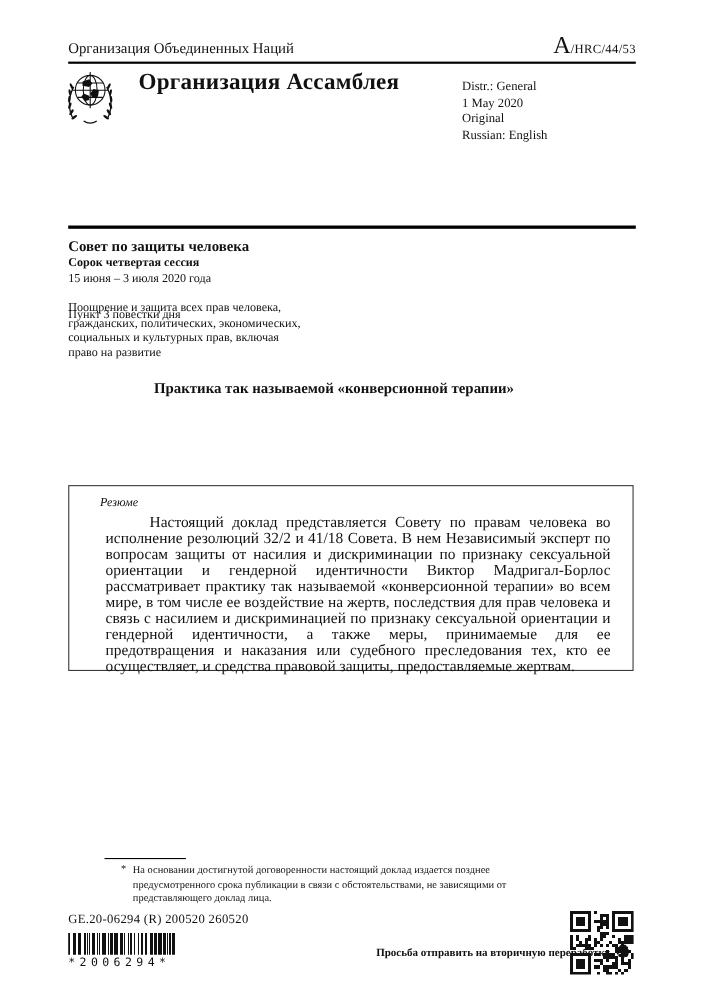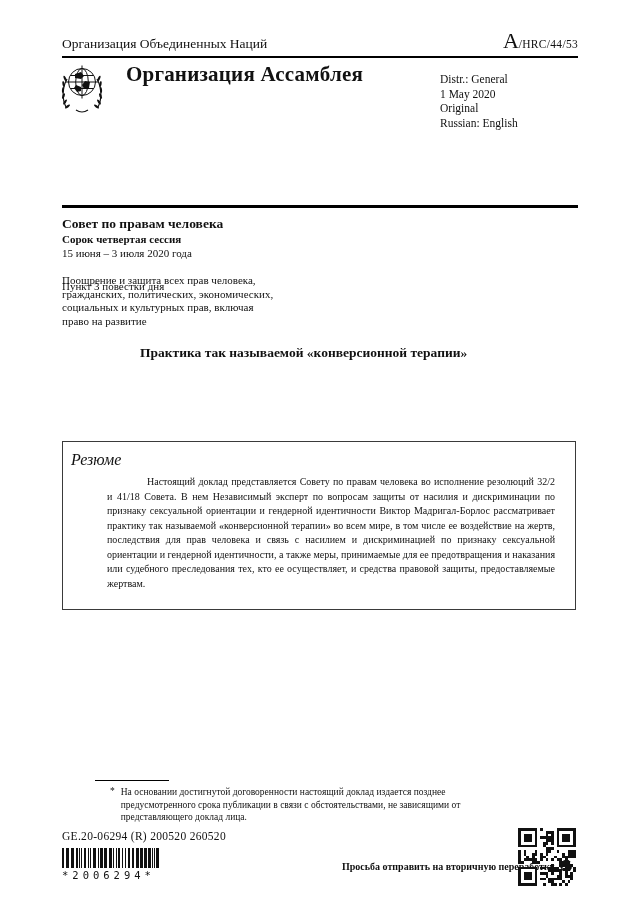--- a/index.html
+++ b/index.html
@@ -11,36 +11,36 @@
   .preline{white-space:pre-line;}
 
   .org-line{left:62px;top:36px;font-size:13.5px;}
   .doc-symbol{right:62px;top:28px;display:flex;align-items:baseline;}
   .doc-symbol .big{font-size:22px;}
   .doc-symbol .small{font-size:11.5px;letter-spacing:.3px;}
   .rule-top{left:62px;top:56px;width:516px;height:2px;background:#000;}
 
   .emblem{left:59px;top:61px;width:46px;height:58px;}
   .assembly-title{left:126px;top:62px;font-size:21px;font-weight:bold;letter-spacing:.2px;}
-  .distr-block{left:440px;top:72px;font-size:11.5px;line-height:14.5px;}
+  .distr-block{left:420px;top:72px;font-size:11.5px;line-height:14.5px;}
 
   .rule-thick{left:62px;top:205px;width:516px;height:3px;background:#000;}
 
   .council{left:62px;top:216px;font-size:13.5px;font-weight:bold;}
   .session-name{left:62px;top:233px;font-size:11px;font-weight:bold;}
   .session-dates{left:62px;top:246.5px;font-size:11px;}
   .agenda-item{left:62px;top:260px;font-size:11px;margin-top:20px;}
   .agenda-title{left:62px;top:274px;font-size:11px;font-weight:normal;line-height:13.5px;}
 
   .doc-title{left:120px;top:345px;width:450px;font-size:13.5px;font-weight:bold;margin-left:20px;}
   .doc-subtitle{left:120px;top:377px;width:440px;font-size:12px;font-weight:bold;line-height:15.5px;}
 
   .summary-box{left:62px;top:441px;width:514px;height:169px;border:1px solid #3a3a3a;box-sizing:border-box;}
-  .summary-heading{margin:9px 0 0 8px;font-size:16px;font-style:italic;}
-  .summary-body{margin:6px 20px 0 44px;font-size:10px;line-height:14.5px;text-align:justify;text-indent:40px;}
+  .summary-heading{margin:9px 0 0 28px;font-size:11px;font-style:italic;}
+  .summary-body{margin:6px 20px 0 33px;font-size:14px;line-height:14.5px;text-align:justify;text-indent:40px;}
 
   .footnote-rule{left:95px;top:780px;width:74px;height:1px;background:#000;}
   .footnote{left:95px;top:786px;width:380px;display:flex;font-size:9.5px;line-height:12.5px;}
   .footnote .marker{padding-left:15px;margin-right:6px;transform:translateY(-1px);}
   .footnote .fn-text{flex:1;}
 
   .ge-line{left:62px;top:830px;font-size:11.5px;letter-spacing:.3px;}
   .barcode{left:62px;top:848px;width:98px;height:20px;}
   .barcode-text{left:62px;top:869px;font-family:"DejaVu Sans Mono",monospace;font-size:10.5px;letter-spacing:4px;}
 
@@ -103,21 +103,21 @@
 
   <div class="abs distr-block">
     <div>Distr.: General</div>
     <div>1 May 2020</div>
     <div>Original</div>
     <div>Russian: English</div>
   </div>
 
   <div class="abs rule-thick"></div>
 
-  <div class="abs council">Совет по правам человека</div>
+  <div class="abs council">Совет по защиты человека</div>
   <div class="abs session-name">Сорок четвертая сессия</div>
   <div class="abs session-dates">15 июня – 3 июля 2020 года</div>
   <div class="abs agenda-item">Пункт 3 повестки дня</div>
   <div class="abs agenda-title preline">Поощрение и защита всех прав человека,
 гражданских, политических, экономических,
 социальных и культурных прав, включая
 право на развитие</div>
 
   <div class="abs doc-title">Практика так называемой «конверсионной терапии»</div>
 

